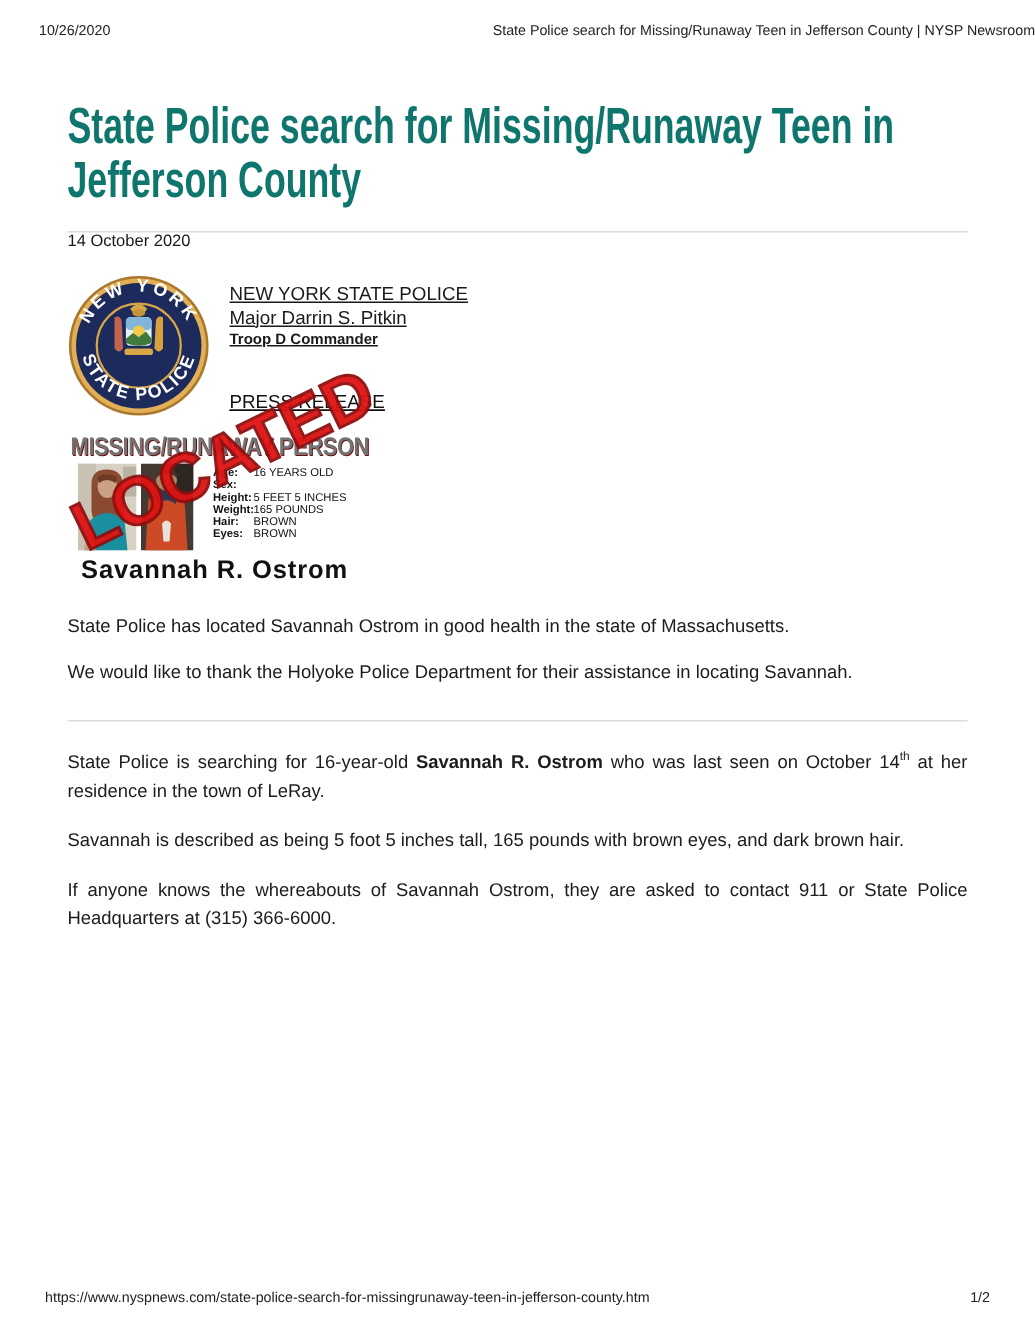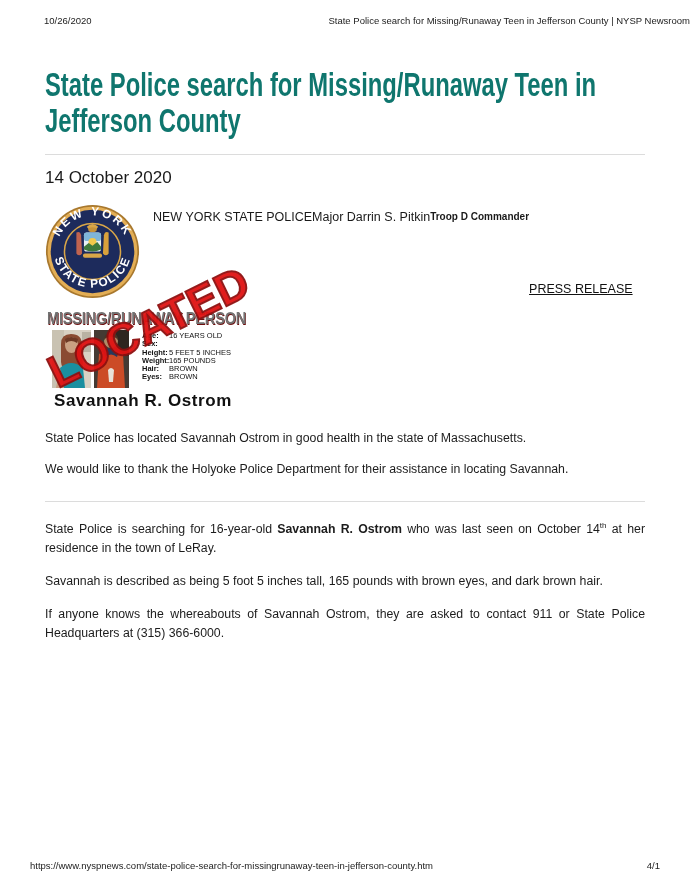--- a/index.html
+++ b/index.html
@@ -5,39 +5,39 @@
   * { margin: 0; padding: 0; box-sizing: border-box; }
   html, body { background: #e8e8e8; }
   .page {
     position: relative; width: 690px; height: 892px; margin: 0 auto;
     background: #ffffff; overflow: hidden;
     font-family: "Liberation Sans", sans-serif; color: #1a1a1a;
   }
 
   
   .print-header { position: absolute; top: 15px; left: 0; right: 0; height: 12px; font-size: 9.5px; color: #222; }
-  .print-header .ph-date { position: absolute; left: 44px; top: 0; }
+  .print-header .ph-date { position: absolute; left: 26px; top: 0; }
   .print-header .ph-title { text-align: right; }
   .print-footer { position: absolute; bottom: 21px; left: 30px; right: 30px; font-size: 9.5px; color: #222; display: flex; justify-content: space-between; }
 
   
   .content { position: absolute; left: 45px; right: 45px; top: 66px; }
 
   .article-title { font-weight: bold; font-size: 34px; line-height: 36px; color: #0f766e; height: 72px; }
   .article-title .squeeze { display: inline-block; transform: scaleX(0.70); transform-origin: 0 0; white-space: nowrap; }
 
   .rule { border: none; border-top: 1px solid #dcdcdc; }
   .rule-top { margin-top: 16px; }
   .rule-mid { margin-top: 22px; }
 
-  .article-date { margin-top: 13px; font-size: 17px; }
+  .article-date { font-size: 11px; }
 
   .agency-row { display: flex; margin-top: 16px; height: 95px; }
   .seal-wrap { width: 95px; height: 95px; flex: none; }
-  .agency-info { margin-left: 13px; display: flex; flex-direction: row; padding-top: 6px; }
+  .agency-info { margin-left: 13px; display: flex; flex-direction: column; padding-top: 6px; text-decoration: underline; }
   .agency-name, .agency-officer { font-size: 12.5px; line-height: 15.5px; }
   .agency-role { font-size: 10px; font-weight: bold; line-height: 14px; }
   .press-release { margin-top: auto; margin-bottom: 3px; font-size: 12.5px; color: #111; text-decoration: underline; width: max-content; cursor: pointer; }
 
   
   .flyer { position: relative; width: 200px; margin-top: 11px; margin-left: 2px; }
   .flyer-header { color: #737373; font-weight: bold; font-size: 17px; line-height: 17px;
                   text-shadow: 0.7px 0.7px 0 #6e0e0e; }
   .flyer-header .squeeze { display: inline-block; transform: scaleX(0.86); transform-origin: 0 0; white-space: nowrap; letter-spacing: -0.3px; }
   .flyer-body { display: flex; margin-top: 3px; }
@@ -186,16 +186,16 @@
     <hr class="rule rule-mid">
 
     <p class="para p-search"><span>State Police is searching for 16-year-old </span><b>Savannah R. Ostrom</b><span> who was last seen on October 14</span><sup>th</sup><span> at her residence in the town of LeRay.</span></p>
     <p class="para p-desc">Savannah is described as being 5 foot 5 inches tall, 165 pounds with brown eyes, and dark brown hair.</p>
     <p class="para p-contact">If anyone knows the whereabouts of Savannah Ostrom, they are asked to contact 911 or State Police Headquarters at (315) 366-6000.</p>
 
   </div>
 
   <div class="print-footer">
     <span>https://www.nyspnews.com/state-police-search-for-missingrunaway-teen-in-jefferson-county.htm</span>
-    <span>4/1</span>
+    <span>1/2</span>
   </div>
 
 </div>
 
 </body></html>

